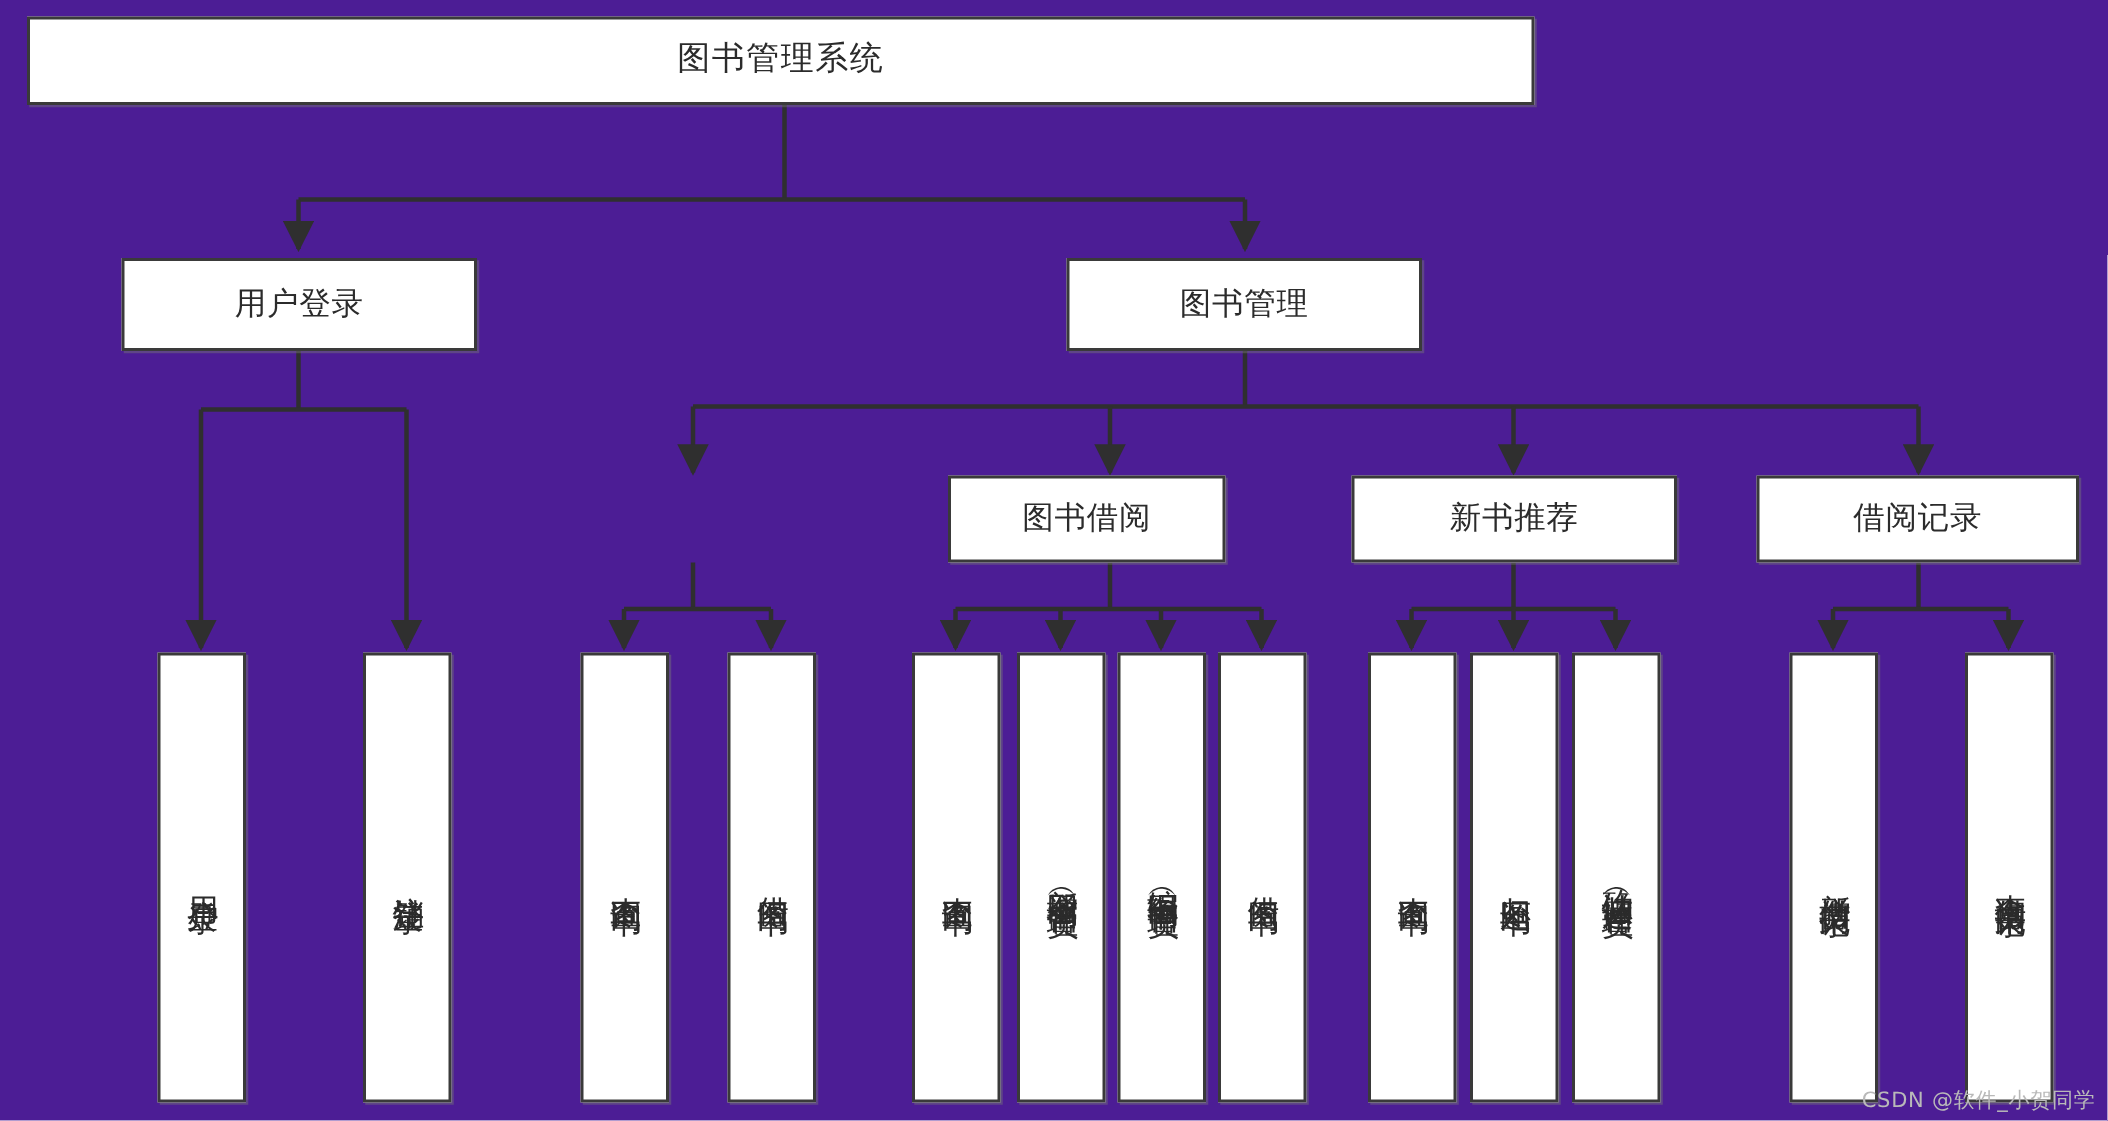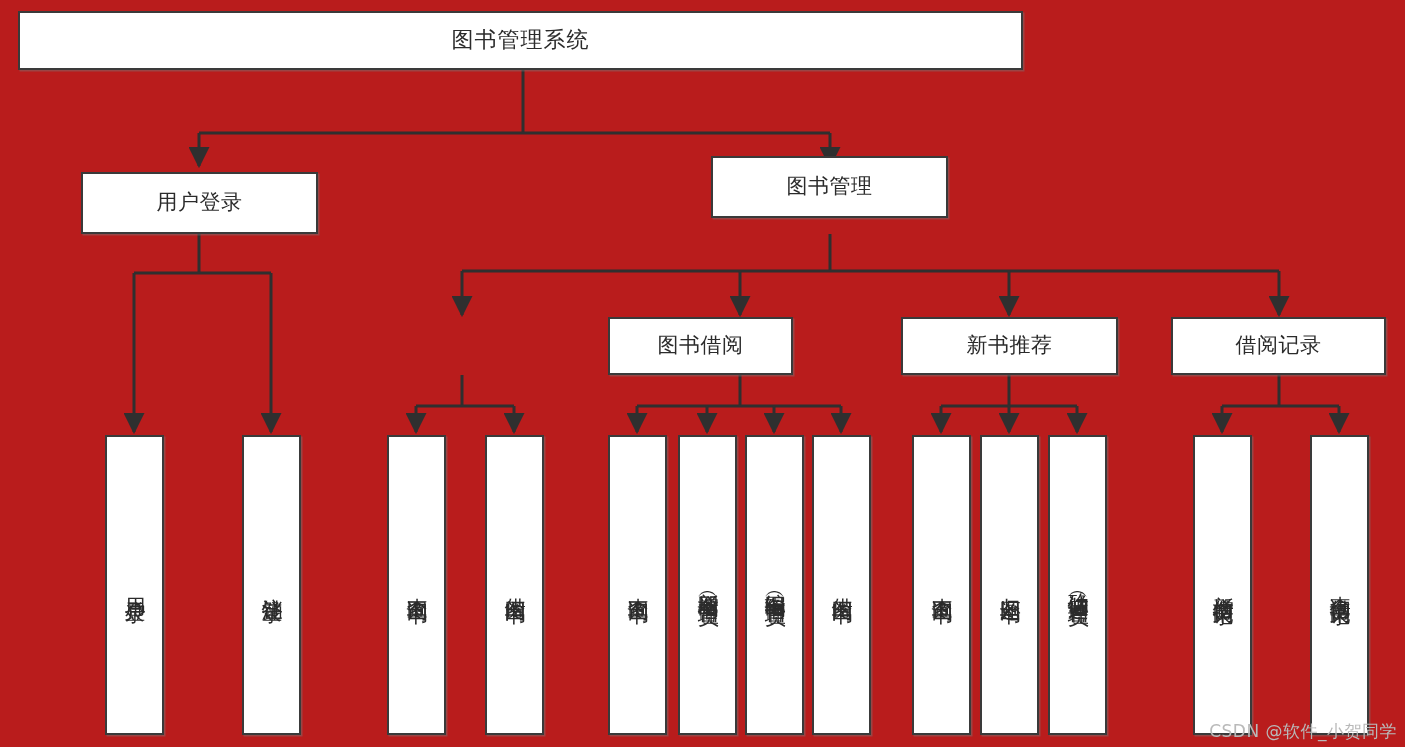--- a/index.html
+++ b/index.html
@@ -8,21 +8,21 @@
     padding: 0;
     background: #ffffff;
   }
   body {
     font-family: "DejaVu Sans", "Liberation Sans", sans-serif;
   }
   #diagram-root {
     position: relative;
     width: 1405px;
     height: 747px;
-    background: #b91c1c;
+    background: #4c1d95;
     overflow: hidden;
   }
   #edges-layer {
     position: absolute;
     left: 0;
     top: 0;
     width: 1405px;
     height: 747px;
     pointer-events: none;
   }
@@ -60,21 +60,21 @@
   .node-v .vtext {
     writing-mode: vertical-rl;
     text-orientation: upright;
     display: block;
     white-space: nowrap;
   }
   #watermark {
     position: absolute;
     right: 8px;
     bottom: 4px;
-    font-size: 17px;
+    font-size: 14px;
     color: #b9b9b9;
     letter-spacing: 0.5px;
     white-space: nowrap;
     user-select: none;
   }
 </style>
 </head>
 <body>
 
 <div id="diagram-root">
@@ -130,26 +130,26 @@
   </svg>
 
   <div class="node node-h node-title" style="left:18px; top:11px; width:1005px; height:59px;">
     <span>图书管理系统</span>
   </div>
 
   <div class="node node-h" style="left:81px; top:172px; width:237px; height:62px;">
     <span>用户登录</span>
   </div>
 
-  <div class="node node-h" style="left:711px; top:156px; width:237px; height:62px;">
+  <div class="node node-h" style="left:711px; top:172px; width:237px; height:62px;">
     <span>图书管理</span>
   </div>
 
 
-  <div class="node node-h" style="left:608px; top:317px; width:185px; height:58px;">
+  <div class="node node-h" style="left:632px; top:317px; width:185px; height:58px;">
     <span>图书借阅</span>
   </div>
 
   <div class="node node-h" style="left:901px; top:317px; width:217px; height:58px;">
     <span>新书推荐</span>
   </div>
 
   <div class="node node-h" style="left:1171px; top:317px; width:215px; height:58px;">
     <span>借阅记录</span>
   </div>

